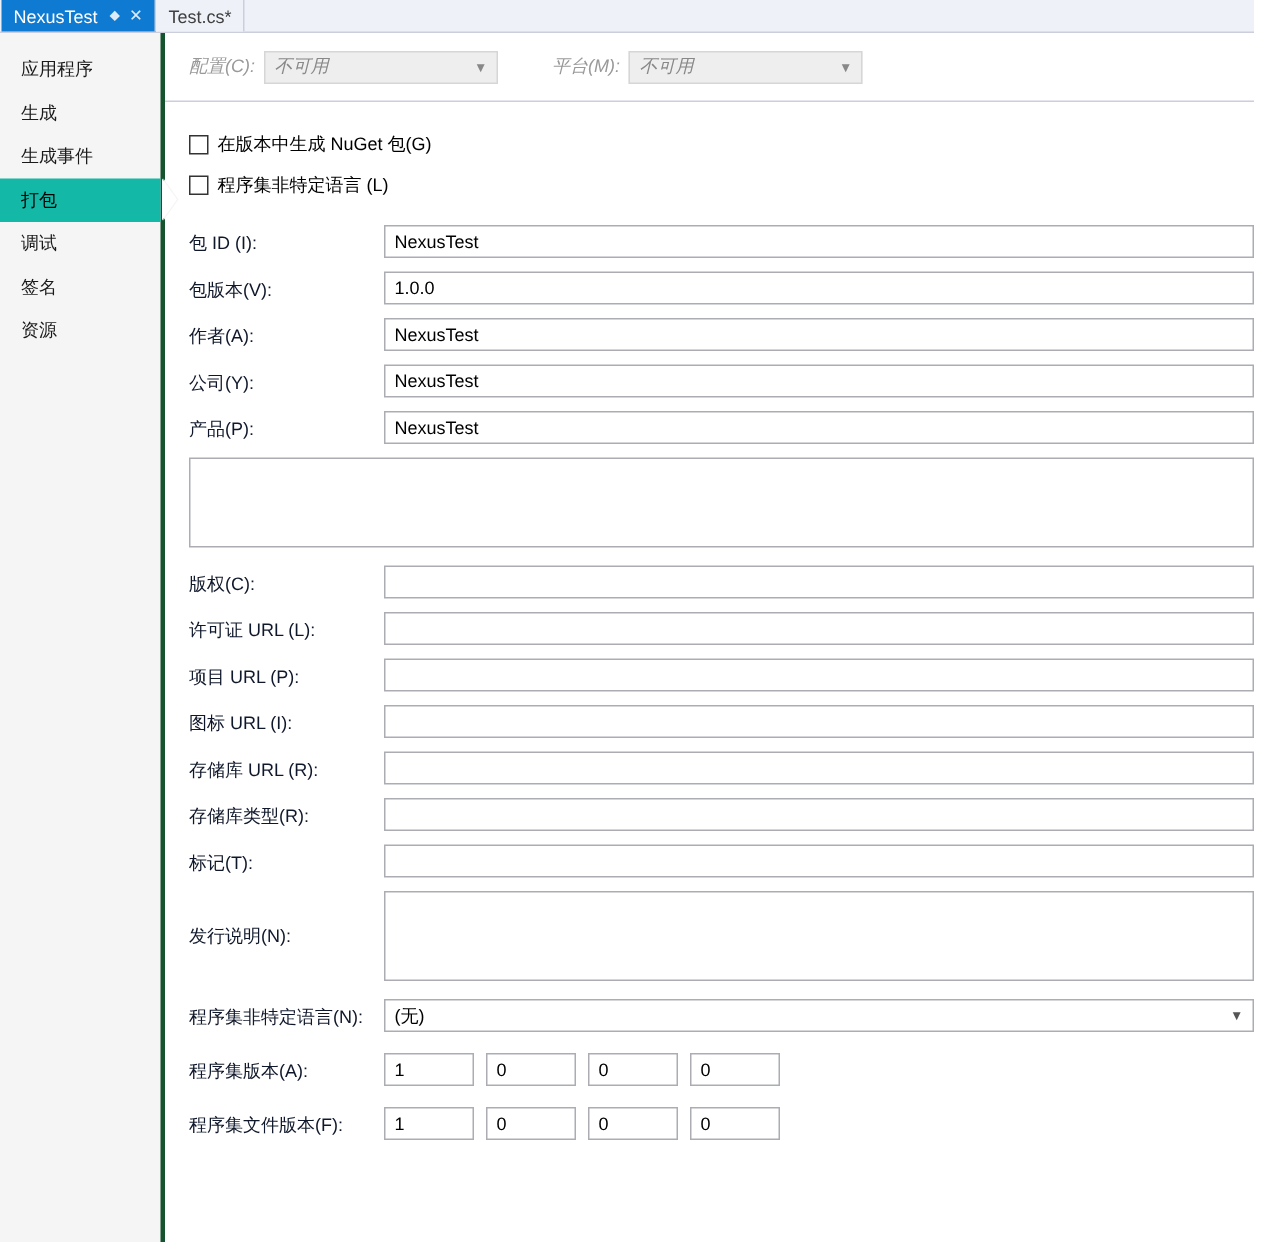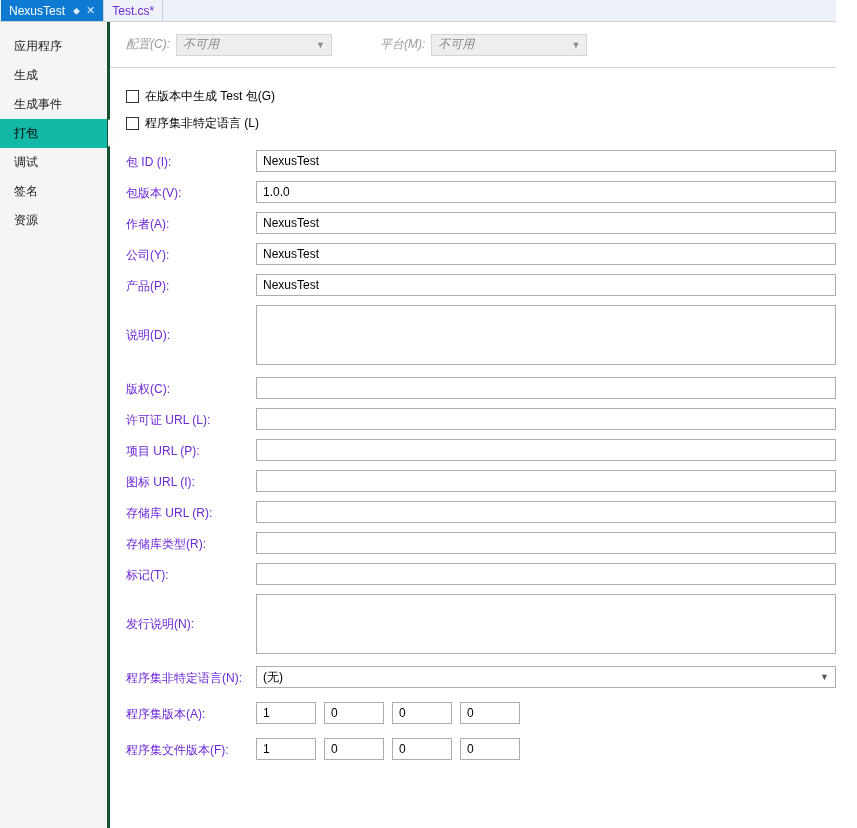--- a/index.html
+++ b/index.html
@@ -1,21 +1,21 @@
 <!DOCTYPE html>
 <html><head>
 <meta charset="utf-8">
 <style>
   * { box-sizing: border-box; }
   html, body { margin: 0; padding: 0; font-family: "Microsoft YaHei", "Segoe UI", sans-serif; font-size: 12px; color: #000; background: #fff; }
   .root { width: 836px; height: 828px; display: flex; flex-direction: column; overflow: hidden; }
 
   
   .tabs { height: 22px; background: #eef2f8; display: flex; align-items: stretch; border-bottom: 1px solid #cccedb; padding-left: 1px; }
-  .tab { display: flex; align-items: center; padding: 0 8px; font-size: 12px; color: #6d28d9; border-right: 1px solid #cccedb; background: #eef2f8; cursor: pointer; }
+  .tab { display: flex; align-items: center; padding: 0 8px; font-size: 12px; color: #404040; border-right: 1px solid #cccedb; background: #eef2f8; cursor: pointer; }
   .tab.active { background: #0e7ad1; color: #fff; }
   .tab .pin { margin-left: 8px; font-size: 10px; opacity: .85; }
   .tab .close { margin-left: 6px; font-size: 11px; opacity: .85; }
 
   .body { flex: 1; display: flex; min-height: 0; }
 
   
   .sidebar { width: 110px; background: #f5f5f5; border-right: 3px solid #14532d; padding-top: 10px; position: relative; }
   .side-item { position: relative; padding: 6px 14px; color: #1a1a1a; cursor: pointer; }
   .side-item.selected { background: #14b8a6; color: #000; }
@@ -31,32 +31,32 @@
     border-top: 14px solid transparent; border-bottom: 14px solid transparent;
     border-left: 10px solid #f5f5f5;
     transform: translateX(calc(100% + 1px));
     z-index: 1;
   }
 
   
   .main { flex: 1; display: flex; flex-direction: column; min-width: 0; }
   .toolbar { height: 46px; border-bottom: 1px solid #cccedb; display: flex; align-items: center; padding: 0 16px; gap: 6px; color: #999; font-style: italic; }
   .toolbar .lbl { margin-right: 0; }
-  .toolbar .lbl.plat { margin-left: 42px; text-align: center; }
+  .toolbar .lbl.plat { margin-left: 30px; text-align: center; }
   .combo { display: inline-flex; align-items: center; height: 22px; border: 1px solid #d6d6d6; background: #eee; color: #888; padding: 0 6px; }
   .combo.cfg { width: 156px; }
   .combo.plat { width: 156px; }
   .combo .chev { margin-left: auto; font-size: 9px; color: #888; }
 
   .content { flex: 1; overflow-y: auto; padding: 20px 0 20px 16px; }
   .checkrow { display: flex; align-items: center; margin-bottom: 10px; }
   .checkrow .cb { width: 13px; height: 13px; border: 1px solid #333; margin-right: 6px; background: #fff; cursor: pointer; }
 
   .formrow { display: flex; align-items: flex-start; margin-bottom: 9px; }
-  .formlabel { width: 130px; padding-top: 4px; color: #6d28d9; }
+  .formlabel { width: 130px; padding-top: 4px; color: #0f172a; }
   .forminput { flex: 1; min-width: 0; }
   .txt { width: 100%; height: 22px; border: 1px solid #abadb3; padding: 0 6px; font-family: inherit; font-size: 12px; color: #000; background: #fff; }
   .txt.multi { height: 60px; resize: none; padding: 4px 6px; }
   .combo2 { display: flex; align-items: center; width: 100%; height: 22px; border: 1px solid #abadb3; background: #fff; padding: 0 6px; cursor: pointer; }
   .combo2 .chev { margin-left: auto; font-size: 9px; color: #555; }
 
   .verrow { display: flex; gap: 8px; }
   .vernum { width: 60px; height: 22px; border: 1px solid #abadb3; padding: 0 6px; font-family: inherit; font-size: 12px; }
 
   
@@ -104,21 +104,21 @@
         <div class="combo plat">
           <span>不可用</span>
           <span class="chev">▼</span>
         </div>
       </div>
 
       <div class="content">
 
         <div class="checkrow">
           <div class="cb"></div>
-          <span>在版本中生成 Test 包(G)</span>
+          <span>在版本中生成 NuGet 包(G)</span>
         </div>
         <div class="checkrow" style="margin-bottom:18px;">
           <div class="cb"></div>
           <span>程序集非特定语言 (L)</span>
         </div>
 
         <div class="formrow">
           <div class="formlabel">包 ID (I):</div>
           <div class="forminput"><input class="txt" value="NexusTest" style=""></div>
         </div>
@@ -132,21 +132,20 @@
         </div>
         <div class="formrow">
           <div class="formlabel">公司(Y):</div>
           <div class="forminput"><input class="txt" value="NexusTest" style=""></div>
         </div>
         <div class="formrow">
           <div class="formlabel">产品(P):</div>
           <div class="forminput"><input class="txt" value="NexusTest" style=""></div>
         </div>
         <div class="formrow">
-          <div class="formlabel" style="padding-top:22px;">说明(D):</div>
           <div class="forminput"><textarea class="txt multi" style=""></textarea></div>
         </div>
         <div class="formrow">
           <div class="formlabel">版权(C):</div>
           <div class="forminput"><input class="txt" value="" style=""></div>
         </div>
         <div class="formrow">
           <div class="formlabel">许可证 URL (L):</div>
           <div class="forminput"><input class="txt" value="" style=""></div>
         </div>

